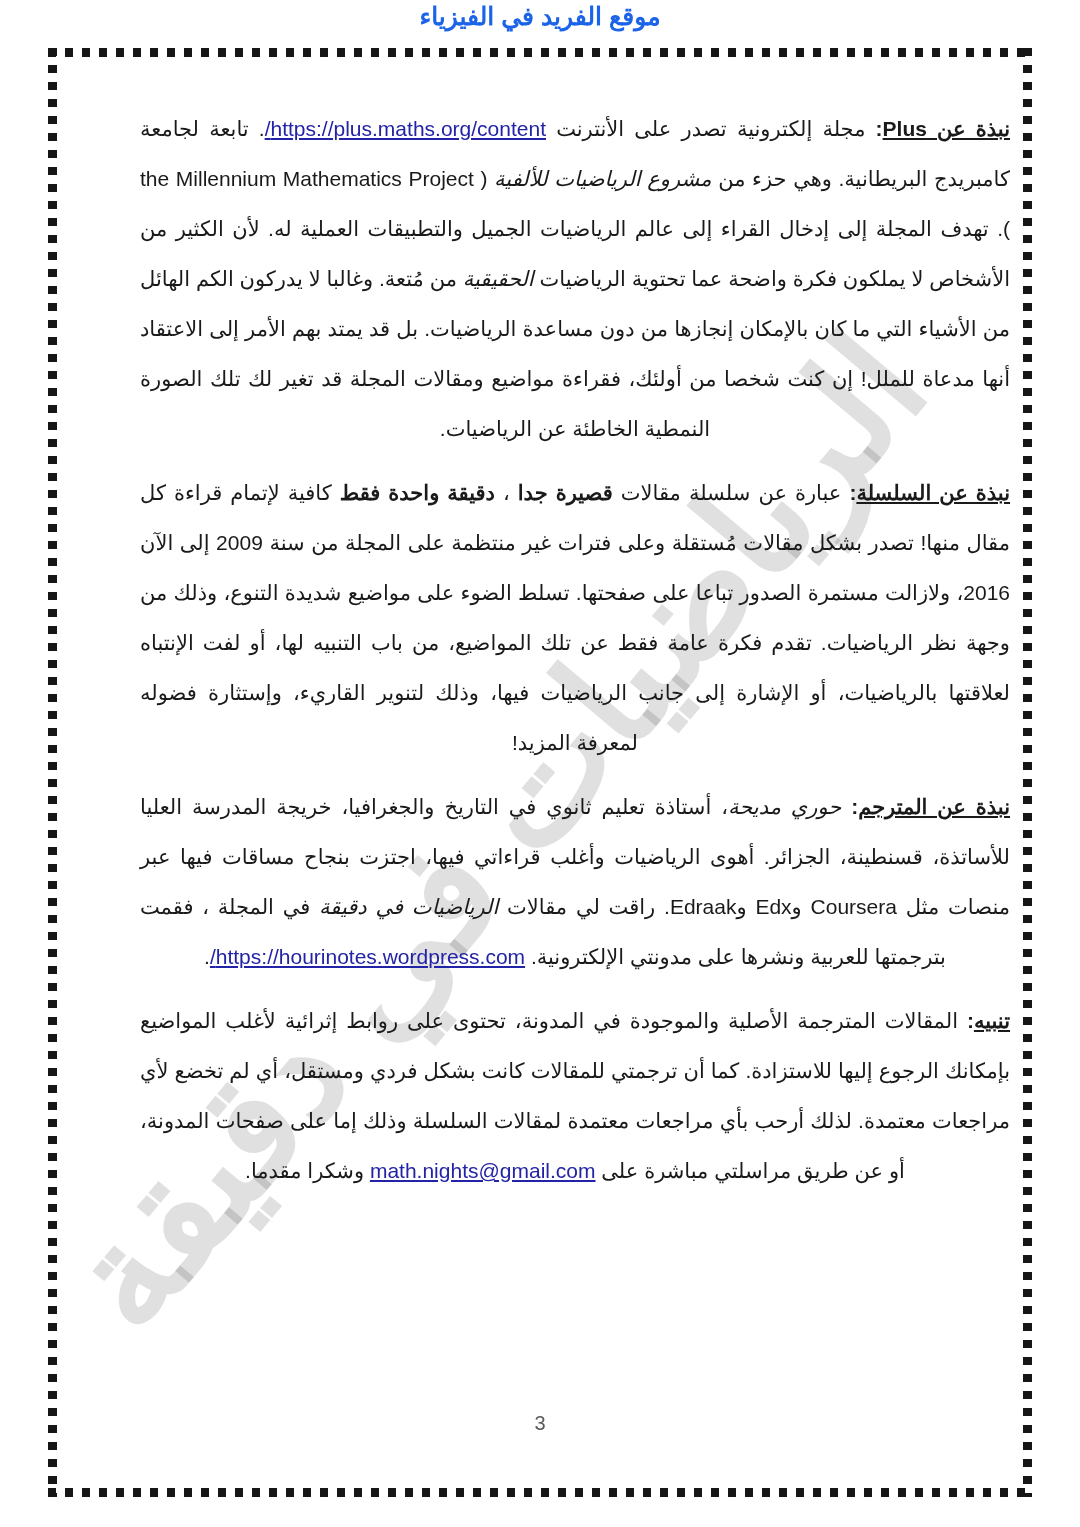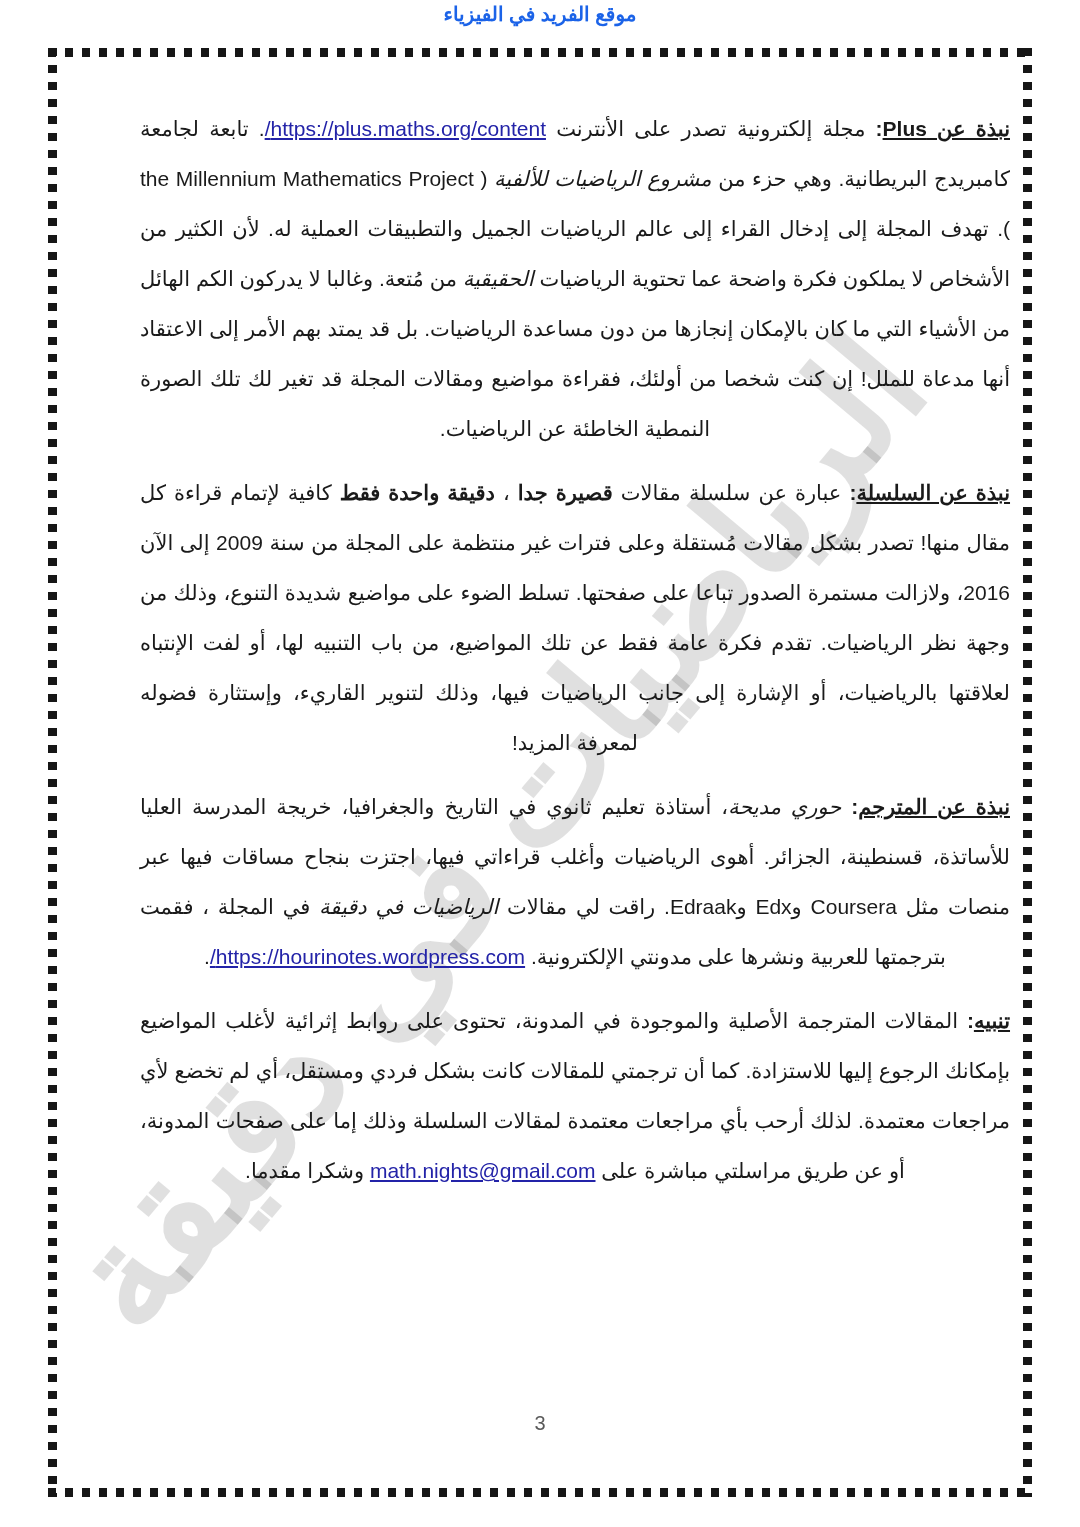--- a/index.html
+++ b/index.html
@@ -8,21 +8,21 @@
     background:#ffffff;
     position:relative;
     overflow:hidden;
     font-family:"Liberation Sans", sans-serif;
     color:#1a1a1a;
   }
   
   .site-header {
     position:absolute; top:2px; left:0; width:1080px;
     text-align:center;
-    font-size:20px; font-weight:bold;
+    font-size:25px; font-weight:bold;
     color:#1b63e8;
     letter-spacing:0px;
     direction:rtl;
   }
   
   .b-edge { position:absolute; pointer-events:none; }
   .b-top    { left:48px; top:48px;    width:984px; height:9px;
               background:repeating-linear-gradient(90deg,#161616 0 8px,transparent 8px 17px); }
   .b-bottom { left:48px; top:1488px;  width:984px; height:9px;
               background:repeating-linear-gradient(90deg,#161616 0 8px,transparent 8px 17px); }

